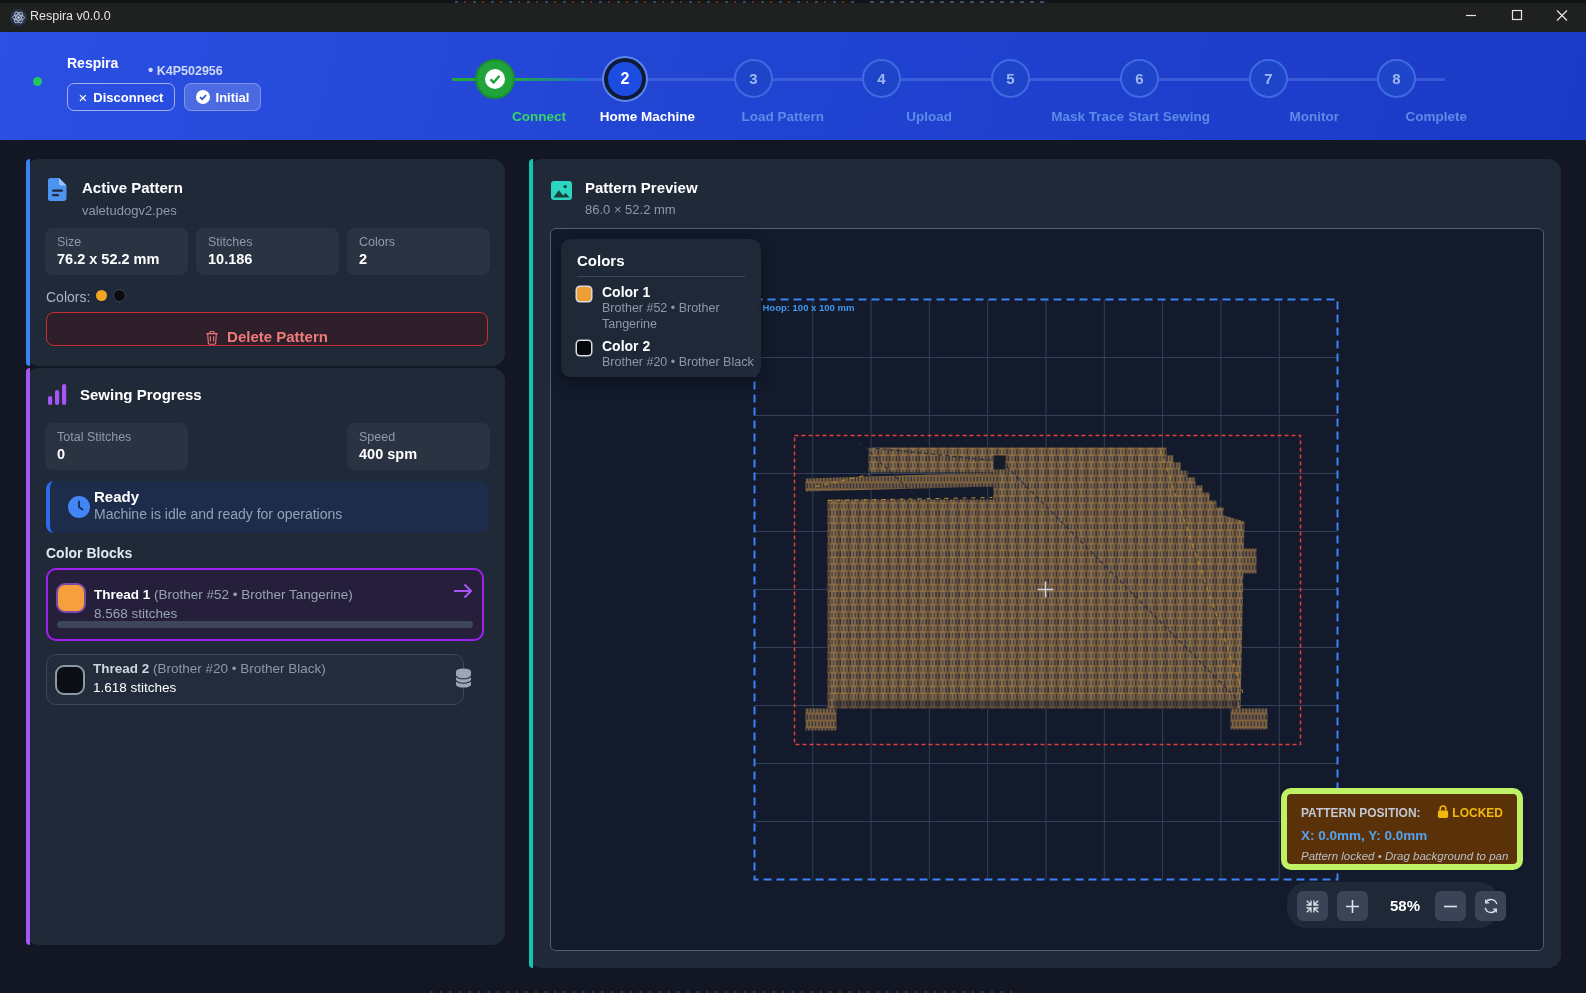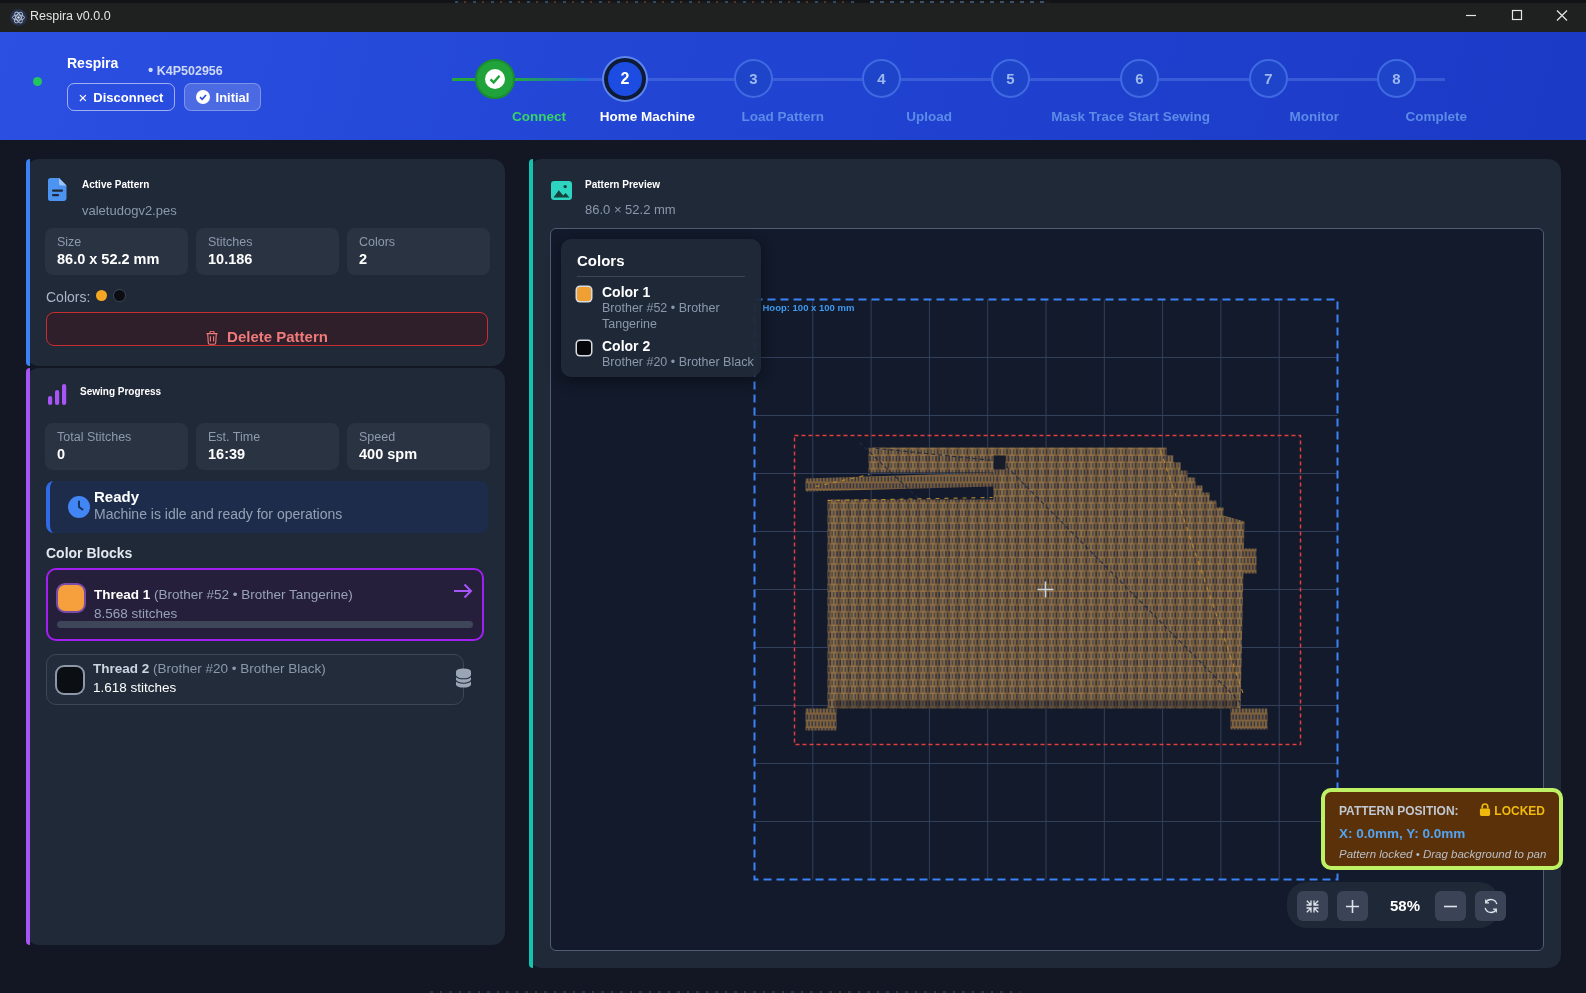--- a/index.html
+++ b/index.html
@@ -28,37 +28,37 @@
   
   #stepper { position:absolute; left:0; top:32px; width:1586px; height:108px; }
   .stepline { position:absolute; top:46px; height:3px; }
   .stepc { position:absolute; top:27px; width:40px; height:40px; border-radius:50%; display:flex; align-items:center; justify-content:center; }
   .steplbl { position:absolute; top:77px; width:140px; text-align:right; font-size:13.5px; font-weight:bold; }
   .stepc.todo { width:39px; height:39px; top:27px; background:#1e45c9; border:2px solid #3f6ae2; color:#9cb8ee; font-size:15px; font-weight:bold; }
 
   
   .card { position:absolute; background:#202938; border-radius:13px; }
   .accent { position:absolute; left:0; top:0; bottom:0; width:4px; border-radius:10px 0 0 10px; }
-  .cardtitle { position:absolute; color:#fff; font-size:10px; font-weight:bold; }
+  .cardtitle { position:absolute; color:#fff; font-size:15px; font-weight:bold; }
   .cardsub { position:absolute; color:#8b98ab; font-size:13px; }
   .statbox { position:absolute; width:143px; height:47px; background:#2a3342; border-radius:8px; padding:7px 0 0 12px; }
   .statbox .lbl { color:#8d99ad; font-size:12.5px; }
   .statbox .val { color:#fff; font-size:14.5px; font-weight:bold; margin-top:2px; }
 
   #card-active { left:26px; top:159px; width:479px; height:207px; }
   #card-progress { left:26px; top:368px; width:479px; height:577px; }
   #card-preview { left:529px; top:159px; width:1032px; height:809px; }
 
   #canvas { position:absolute; left:21px; top:69px; width:994px; height:723px; background:#121a2b; border:1px solid #505c72; border-radius:6px; }
 
   
   #colorspanel { position:absolute; left:10px; top:10px; width:200px; height:138px; background:rgba(32,41,56,.97); border-radius:10px; box-shadow:0 4px 14px rgba(0,0,0,.4); }
 
   
-  #pospanel { position:absolute; left:730px; top:559px; width:242px; height:82px; background:#5a3109; border:4px solid #bef264; border-radius:10px;margin-left:40px; }
+  #pospanel { position:absolute; left:730px; top:559px; width:242px; height:82px; background:#5a3109; border:6px solid #bef264; border-radius:10px; }
 
   
   #zoombar { position:absolute; left:736px; top:653px; width:212px; height:46px; background:rgba(32,41,56,.92); border-radius:20px; }
   .zbtn { position:absolute; top:9px; width:31px; height:30px; background:#3b4456; border-radius:6px; display:flex; align-items:center; justify-content:center; }
 </style>
 </head>
 <body>
   <div id="titlebar">
     <div id="topstrip">
       <div style="position:absolute;left:455px;top:1px;width:400px;height:2px;background:repeating-linear-gradient(90deg,#4a6a9a 0 3px,#1a1b1c 3px 9px,#8a4a3a 9px 11px,#1a1b1c 11px 18px);opacity:.6;"></div>
@@ -134,21 +134,21 @@
         <path d="M2.5 0 H11 L18.5 7.5 V20 a3 3 0 0 1 -3 3 H2.5 a2.5 2.5 0 0 1 -2.5 -2.5 V2.5 A2.5 2.5 0 0 1 2.5 0 Z" fill="#4d94f0"></path>
         <path d="M11 0 L18.5 7.5 H13 a2 2 0 0 1 -2 -2 Z" fill="#9cc4f7"></path>
         <rect x="4" y="11.5" width="11" height="2.3" rx="1" fill="#202938"></rect>
         <rect x="4" y="16" width="7" height="2.3" rx="1" fill="#202938"></rect>
       </svg>
     </div>
     <div class="cardtitle" style="left:56px;top:20px;">Active Pattern</div>
     <div class="cardsub" style="left:56px;top:44px;">valetudogv2.pes</div>
     <div class="statbox" style="left:19px;top:69px;">
       <div class="lbl">Size</div>
-      <div class="val">86.0 x 52.2 mm</div>
+      <div class="val">76.2 x 52.2 mm</div>
     </div>
     <div class="statbox" style="left:170px;top:69px;">
       <div class="lbl">Stitches</div>
       <div class="val">10.186</div>
     </div>
     <div class="statbox" style="left:321px;top:69px;">
       <div class="lbl">Colors</div>
       <div class="val">2</div>
     </div>
     <div class="abs" style="left:20px;top:130px;color:#a9b4c6;font-size:14px;">Colors:</div>
@@ -169,24 +169,20 @@
       <svg width="20" height="22" viewBox="0 0 20 22">
         <rect x="0" y="12" width="4.2" height="9" rx="2.1" fill="#a855f7"></rect>
         <rect x="7" y="6" width="4.2" height="15" rx="2.1" fill="#a855f7"></rect>
         <rect x="14" y="0" width="4.2" height="21" rx="2.1" fill="#a855f7"></rect>
       </svg>
     </div>
     <div class="cardtitle" style="left:54px;top:18px;">Sewing Progress</div>
     <div class="statbox" style="left:19px;top:55px;">
       <div class="lbl">Total Stitches</div>
       <div class="val">0</div>
-    </div>
-    <div class="statbox" style="left:170px;top:55px;">
-      <div class="lbl">Est. Time</div>
-      <div class="val">16:39</div>
     </div>
     <div class="statbox" style="left:321px;top:55px;">
       <div class="lbl">Speed</div>
       <div class="val">400 spm</div>
     </div>
 
     <div class="abs" style="left:20px;top:113px;width:442px;height:52px;background:#1e2c4c;border-left:4px solid #2f6ae8;border-radius:8px;">
       <svg class="abs" style="left:18px;top:15px;" width="22" height="22" viewBox="0 0 22 22">
         <circle cx="11" cy="11" r="11" fill="#4285f4"></circle>
         <path d="M11 5.5 V11 L14.5 13.5" stroke="#16325e" stroke-width="2" fill="none" stroke-linecap="round"></path>

